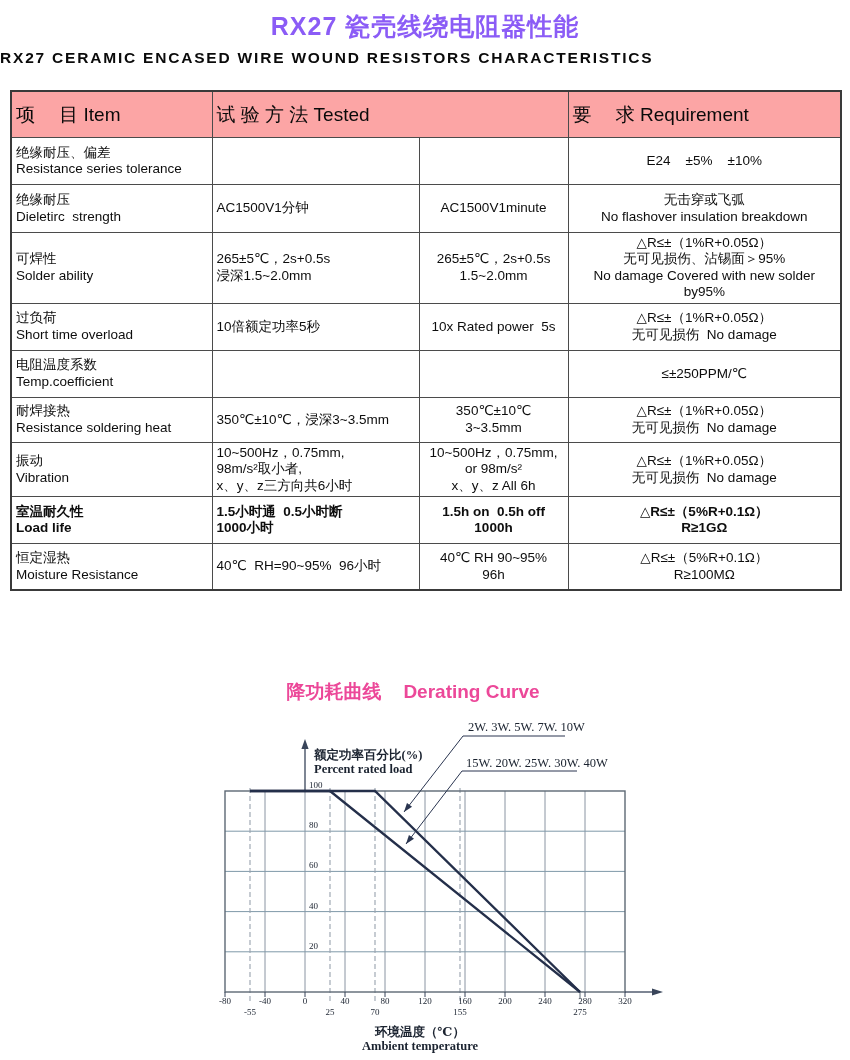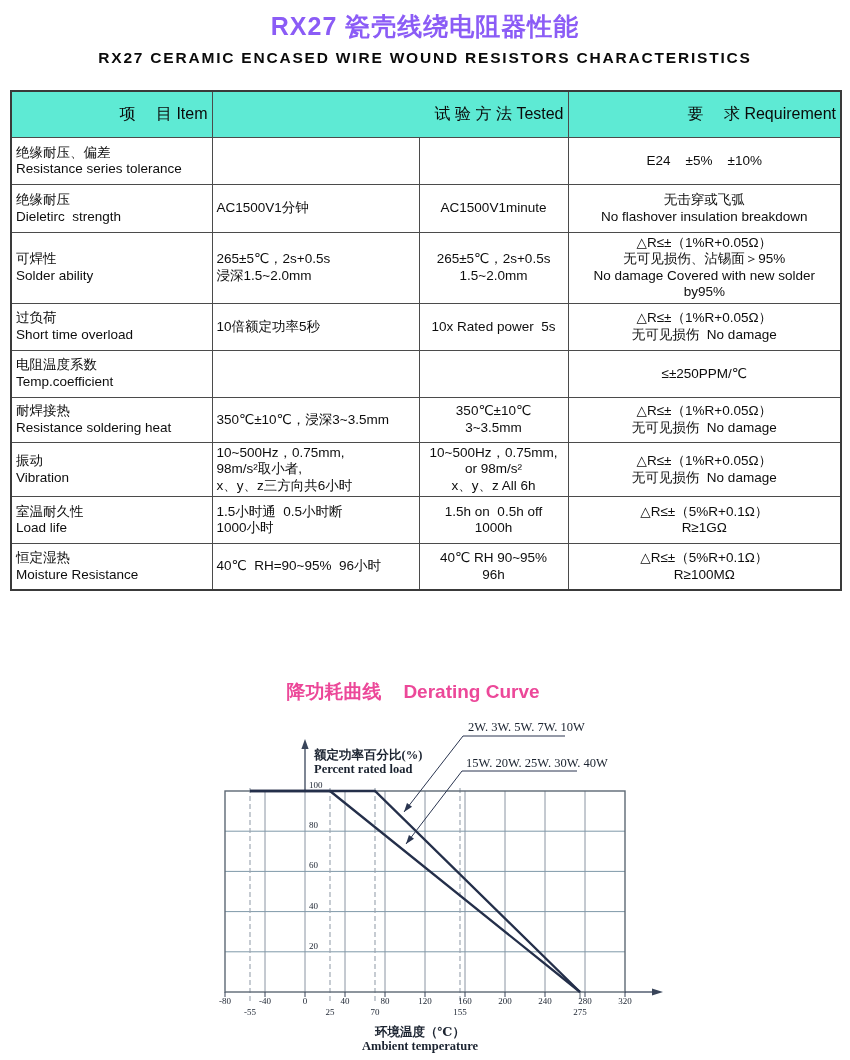--- a/index.html
+++ b/index.html
@@ -6,35 +6,35 @@
   body{
     width:850px;height:1060px;position:relative;background:#ffffff;
     font-family:"Liberation Sans","DejaVu Sans",sans-serif;color:#111;
     overflow:hidden;
   }
   .doc-title{
     position:absolute;top:10px;left:0;width:850px;text-align:center;
     font-size:25px;font-weight:bold;letter-spacing:1px;color:#8b5cf6;
   }
   .doc-subtitle{
-    position:absolute;top:49px;left:0;width:850px;text-align:center;
+    position:absolute;top:49px;left:0;width:850px;text-align:left;
     font-size:15.5px;font-weight:bold;letter-spacing:1.8px;color:#0a0a0a;
   }
   table.spec{
     position:absolute;left:10px;top:90px;width:830px;
     border-collapse:collapse;table-layout:fixed;
     border:2.5px solid #3a3a3a;
   }
   table.spec th,table.spec td{
     border:1.6px solid #4b4b4b;vertical-align:middle;
     padding:2px 4px;overflow:hidden;
   }
   table.spec th{
-    background:#5eead4;font-weight:normal;font-size:16px;
-    text-align:right;height:41px;color:#0a0a0a;
+    background:#fca5a5;font-weight:normal;font-size:19px;
+    text-align:left;height:41px;color:#0a0a0a;
   }
   table.spec td{font-size:13.5px;line-height:1.22;color:#0d0d0d;}
   table.spec td .ln{white-space:pre-wrap;}
   td.item{text-align:left;padding-left:8px;}
   td.mzh{text-align:left;padding-left:8px;}
   td.men{text-align:center;}
   td.req{text-align:center;font-size:13px;}
   td.sm{font-size:11.5px;line-height:1.3;}
   .chart-title{
     position:absolute;top:679px;left:8px;width:810px;text-align:center;
@@ -167,21 +167,21 @@
         <td class="men sm">
           <div class="ln">10~500Hz，0.75mm,</div>
           <div class="ln">or 98m/s²</div>
           <div class="ln">x、y、z All 6h</div>
         </td>
         <td class="req">
           <div class="ln">△R≤±（1%R+0.05Ω）</div>
           <div class="ln">无可见损伤  No damage</div>
         </td>
       </tr>
-      <tr style="height: 47px;">
+      <tr style="height: 47px; font-weight: bold;">
         <td class="item">
           <div class="ln">室温耐久性</div>
           <div class="ln">Load life</div>
         </td>
         <td class="mzh">
           <div class="ln">1.5小时通  0.5小时断</div>
           <div class="ln">1000小时</div>
         </td>
         <td class="men">
           <div class="ln">1.5h on  0.5h off</div>

